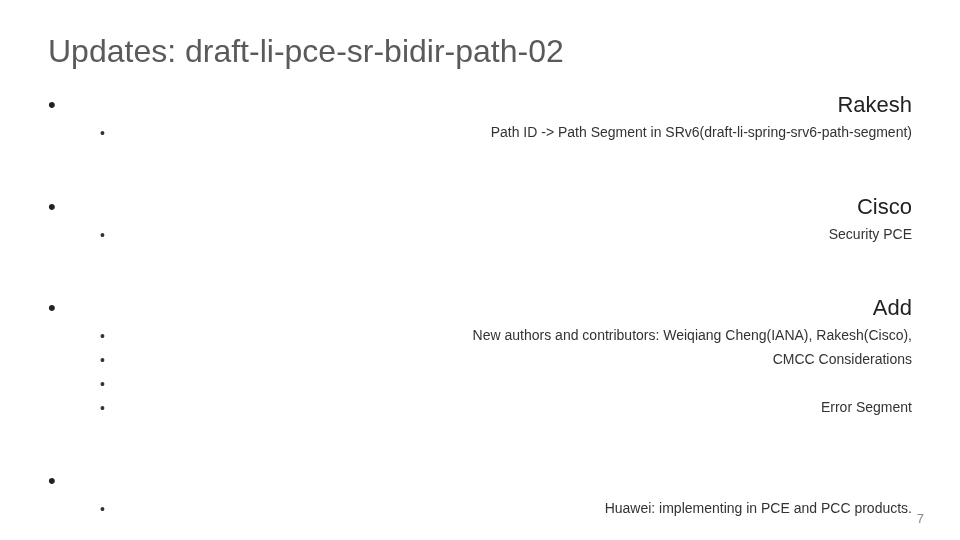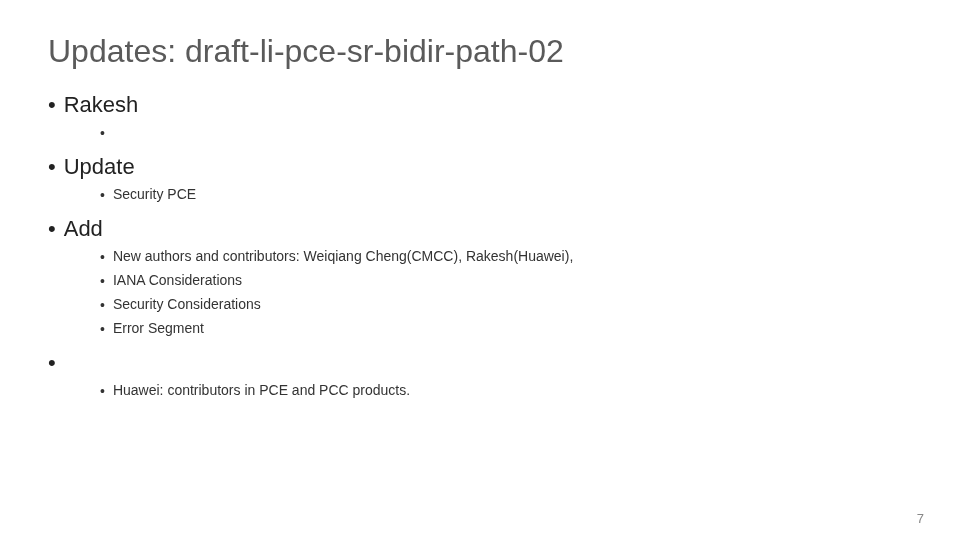--- a/index.html
+++ b/index.html
@@ -1,18 +1,19 @@
 <!DOCTYPE html>
 <html><head>
   <meta charset="utf-8">
   <style>
     * {
       margin: 0;
       padding: 0;
       box-sizing: border-box;
+      justify-content: space-between;
     }
 
     body {
       width: 960px;
       height: 540px;
       background: #ffffff;
       font-family: 'Segoe UI', Arial, sans-serif;
       color: #222222;
       overflow: hidden;
     }
@@ -99,70 +100,70 @@
   <div class="content">
 
     <div class="level1-item">
       <div class="level1-label">
         <span class="level1-bullet">•</span>
         <span>Rakesh</span>
       </div>
       <div class="level2-list">
         <div class="level2-item">
           <span class="level2-bullet">•</span>
+          <span>Path ID -&gt; Path Segment in SRv6(draft-li-spring-srv6-path-segment)</span>
         </div>
       </div>
     </div>
 
     <div class="level1-item">
       <div class="level1-label">
         <span class="level1-bullet">•</span>
-        <span>Update</span>
+        <span>Cisco</span>
       </div>
       <div class="level2-list">
         <div class="level2-item">
           <span class="level2-bullet">•</span>
           <span>Security PCE</span>
         </div>
       </div>
     </div>
 
     <div class="level1-item">
       <div class="level1-label">
         <span class="level1-bullet">•</span>
         <span>Add</span>
       </div>
       <div class="level2-list">
         <div class="level2-item">
           <span class="level2-bullet">•</span>
-          <span>New authors and contributors: Weiqiang Cheng(CMCC), Rakesh(Huawei),</span>
+          <span>New authors and contributors: Weiqiang Cheng(IANA), Rakesh(Cisco),</span>
         </div>
         <div class="level2-item">
           <span class="level2-bullet">•</span>
-          <span>IANA Considerations</span>
+          <span>CMCC Considerations</span>
         </div>
         <div class="level2-item">
           <span class="level2-bullet">•</span>
-          <span>Security Considerations</span>
         </div>
         <div class="level2-item">
           <span class="level2-bullet">•</span>
           <span>Error Segment</span>
         </div>
       </div>
     </div>
 
     <div class="level1-item">
       <div class="level1-label">
         <span class="level1-bullet">•</span>
       </div>
       <div class="level2-list">
         <div class="level2-item">
           <span class="level2-bullet">•</span>
-          <span>Huawei: contributors in PCE and PCC products.</span>
+          <span>Huawei: implementing in PCE and PCC products.</span>
         </div>
       </div>
     </div>
 
   </div>
 
   <div class="page-number">7</div>
 </div>
 
 </body></html>

